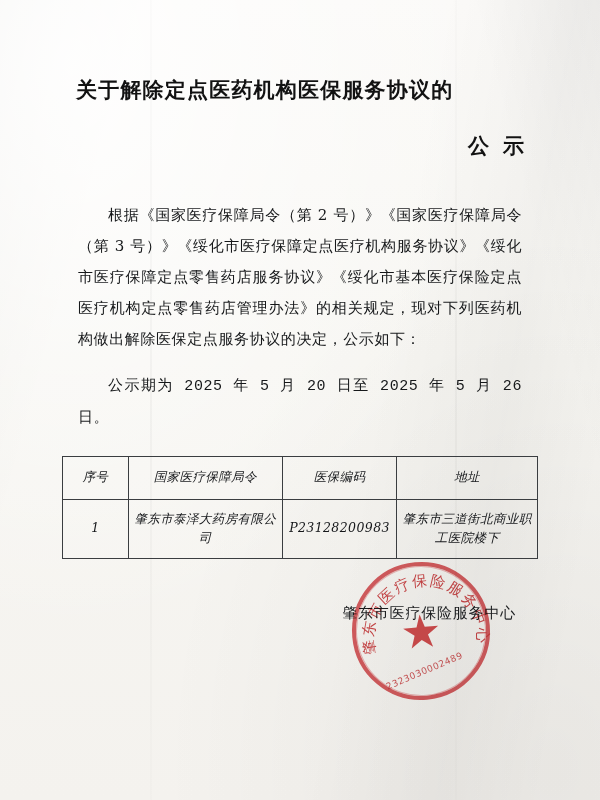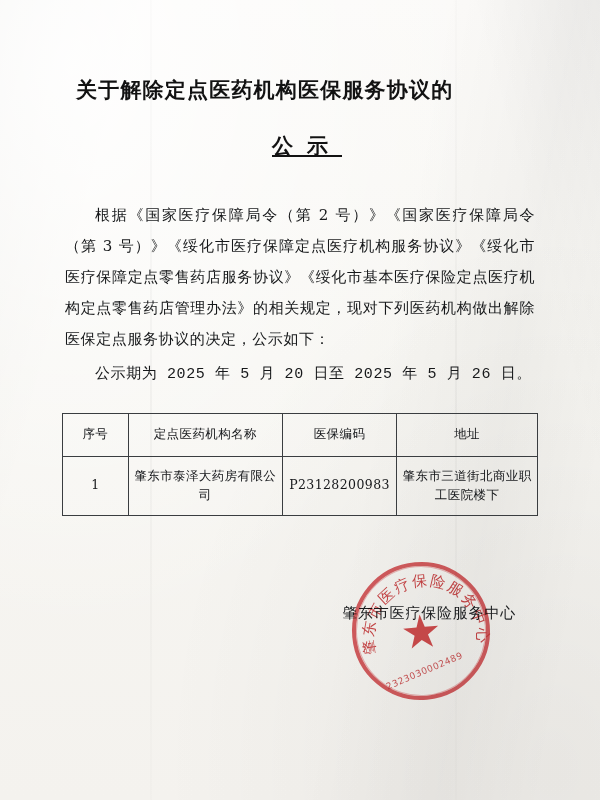--- a/index.html
+++ b/index.html
@@ -57,37 +57,36 @@
     color: #121212;
     text-align: left;
     line-height: 1.5;
     margin: 0 0 4px 14px;
   }
   .doc-title-second {
     font-size: 21px;
     font-weight: bold;
     letter-spacing: 14px;
     color: #121212;
-    text-align: center;
+    text-align: right;
     margin: 26px 0 0 0;
     padding-left: 14px;
-    text-decoration: underline;
   }
 
   .body-text {
     margin-top: 40px;
     font-size: 15px;
     line-height: 2.08;
     color: #16181a;
     text-align: justify;
     text-justify: inter-ideograph;
     letter-spacing: 0.6px;
   }
   .para {
-    margin: 3px;
+    margin: 16px;
     text-indent: 2em;
   }
   .para + .para {
     margin-top: 4px;
     font-family: Liberation Mono, monospace;
   }
 
   .table-wrap {
     margin-top: 22px;
   }
@@ -100,20 +99,21 @@
   }
   table.notice-table th,
   table.notice-table td {
     border: 1px solid #3a3d40;
     text-align: center;
     vertical-align: middle;
     padding: 7px 4px;
     font-weight: normal;
     line-height: 1.5;
     letter-spacing: 0.4px;
+    font-style: italic;
   }
   table.notice-table th {
     height: 28px;
   }
   table.notice-table td {
     height: 44px;
   }
   .col-no    { width: 13%; }
   .col-name  { width: 33%; }
   .col-code  { width: 24%; }
@@ -205,21 +205,21 @@
     <div class="body-text">
       <p class="para">根据《国家医疗保障局令（第 2 号）》《国家医疗保障局令（第 3 号）》《绥化市医疗保障定点医疗机构服务协议》《绥化市医疗保障定点零售药店服务协议》《绥化市基本医疗保险定点医疗机构定点零售药店管理办法》的相关规定，现对下列医药机构做出解除医保定点服务协议的决定，公示如下：</p>
       <p class="para">公示期为 2025 年 5 月 20 日至 2025 年 5 月 26 日。</p>
     </div>
 
     <div class="table-wrap">
       <table class="notice-table">
         <thead>
           <tr>
             <th class="col-no">序号</th>
-            <th class="col-name">定点医药机构名称</th>
+            <th class="col-name">国家医疗保障局令</th>
             <th class="col-code">医保编码</th>
             <th class="col-addr">地址</th>
           </tr>
         </thead>
         <tbody>
           <tr>
             <td>1</td>
             <td>肇东市泰泽大药房有限公司</td>
             <td>P23128200983</td>
             <td>肇东市三道街北商业职工医院楼下</td>

